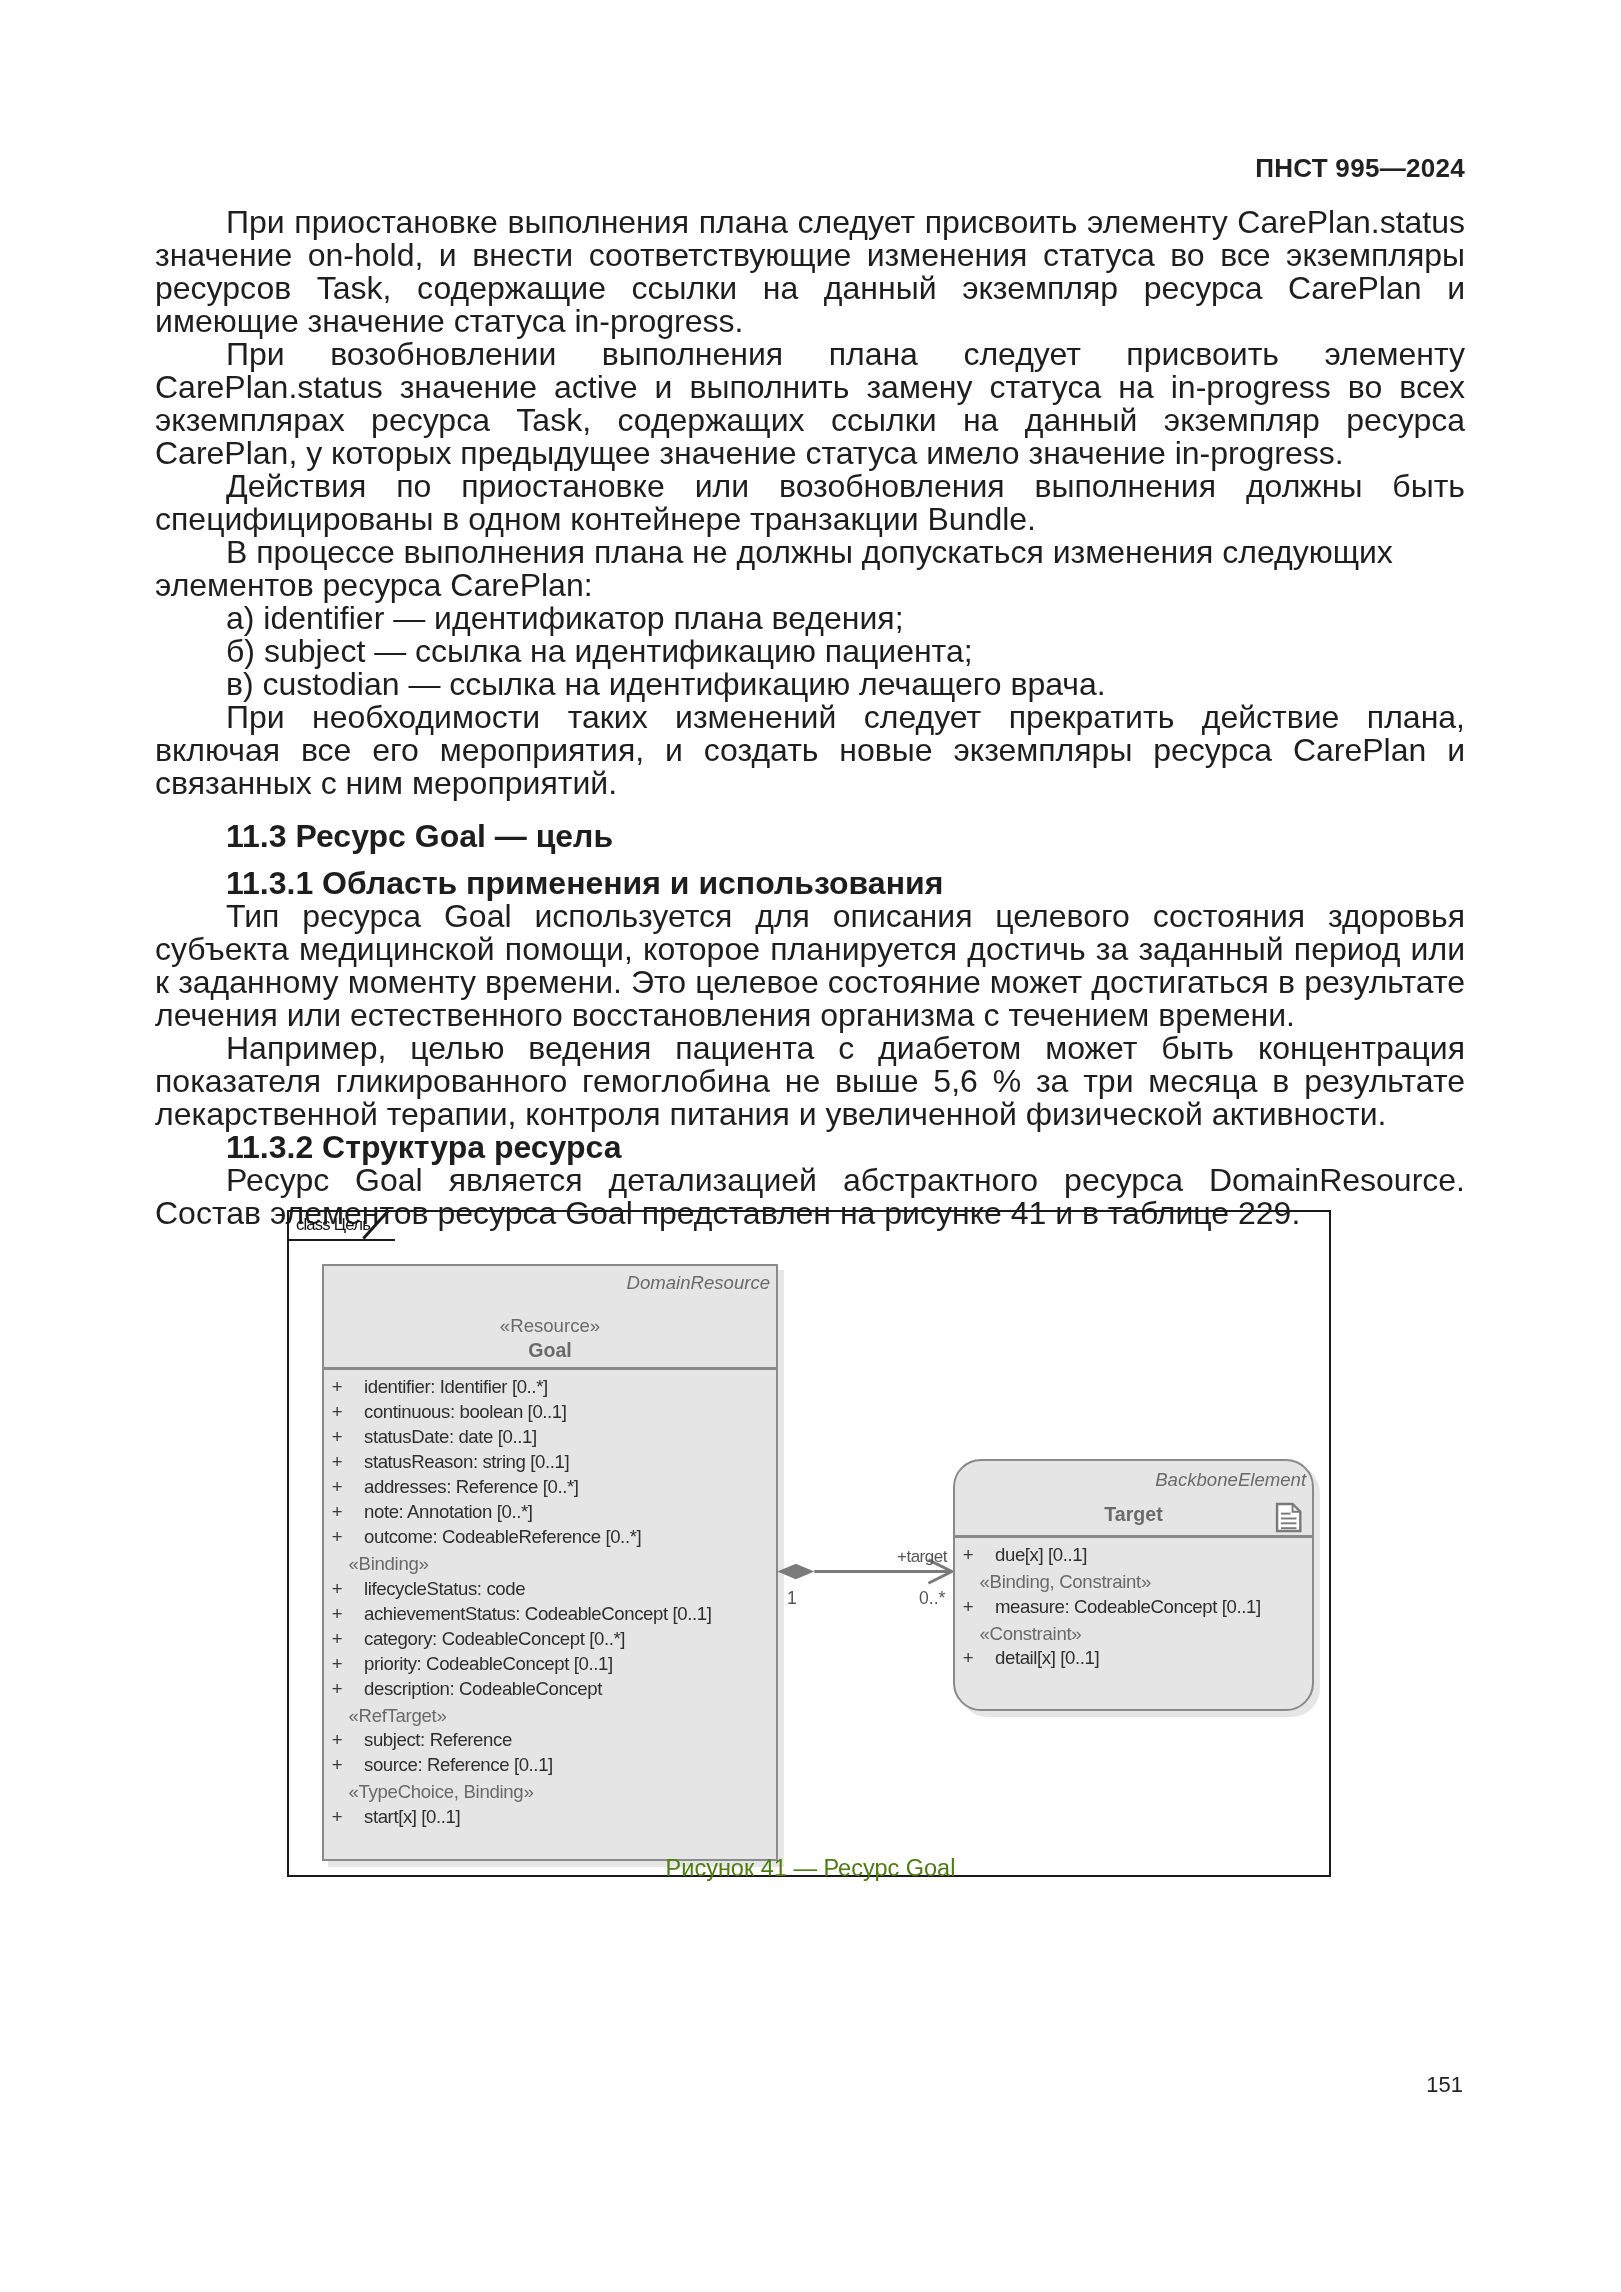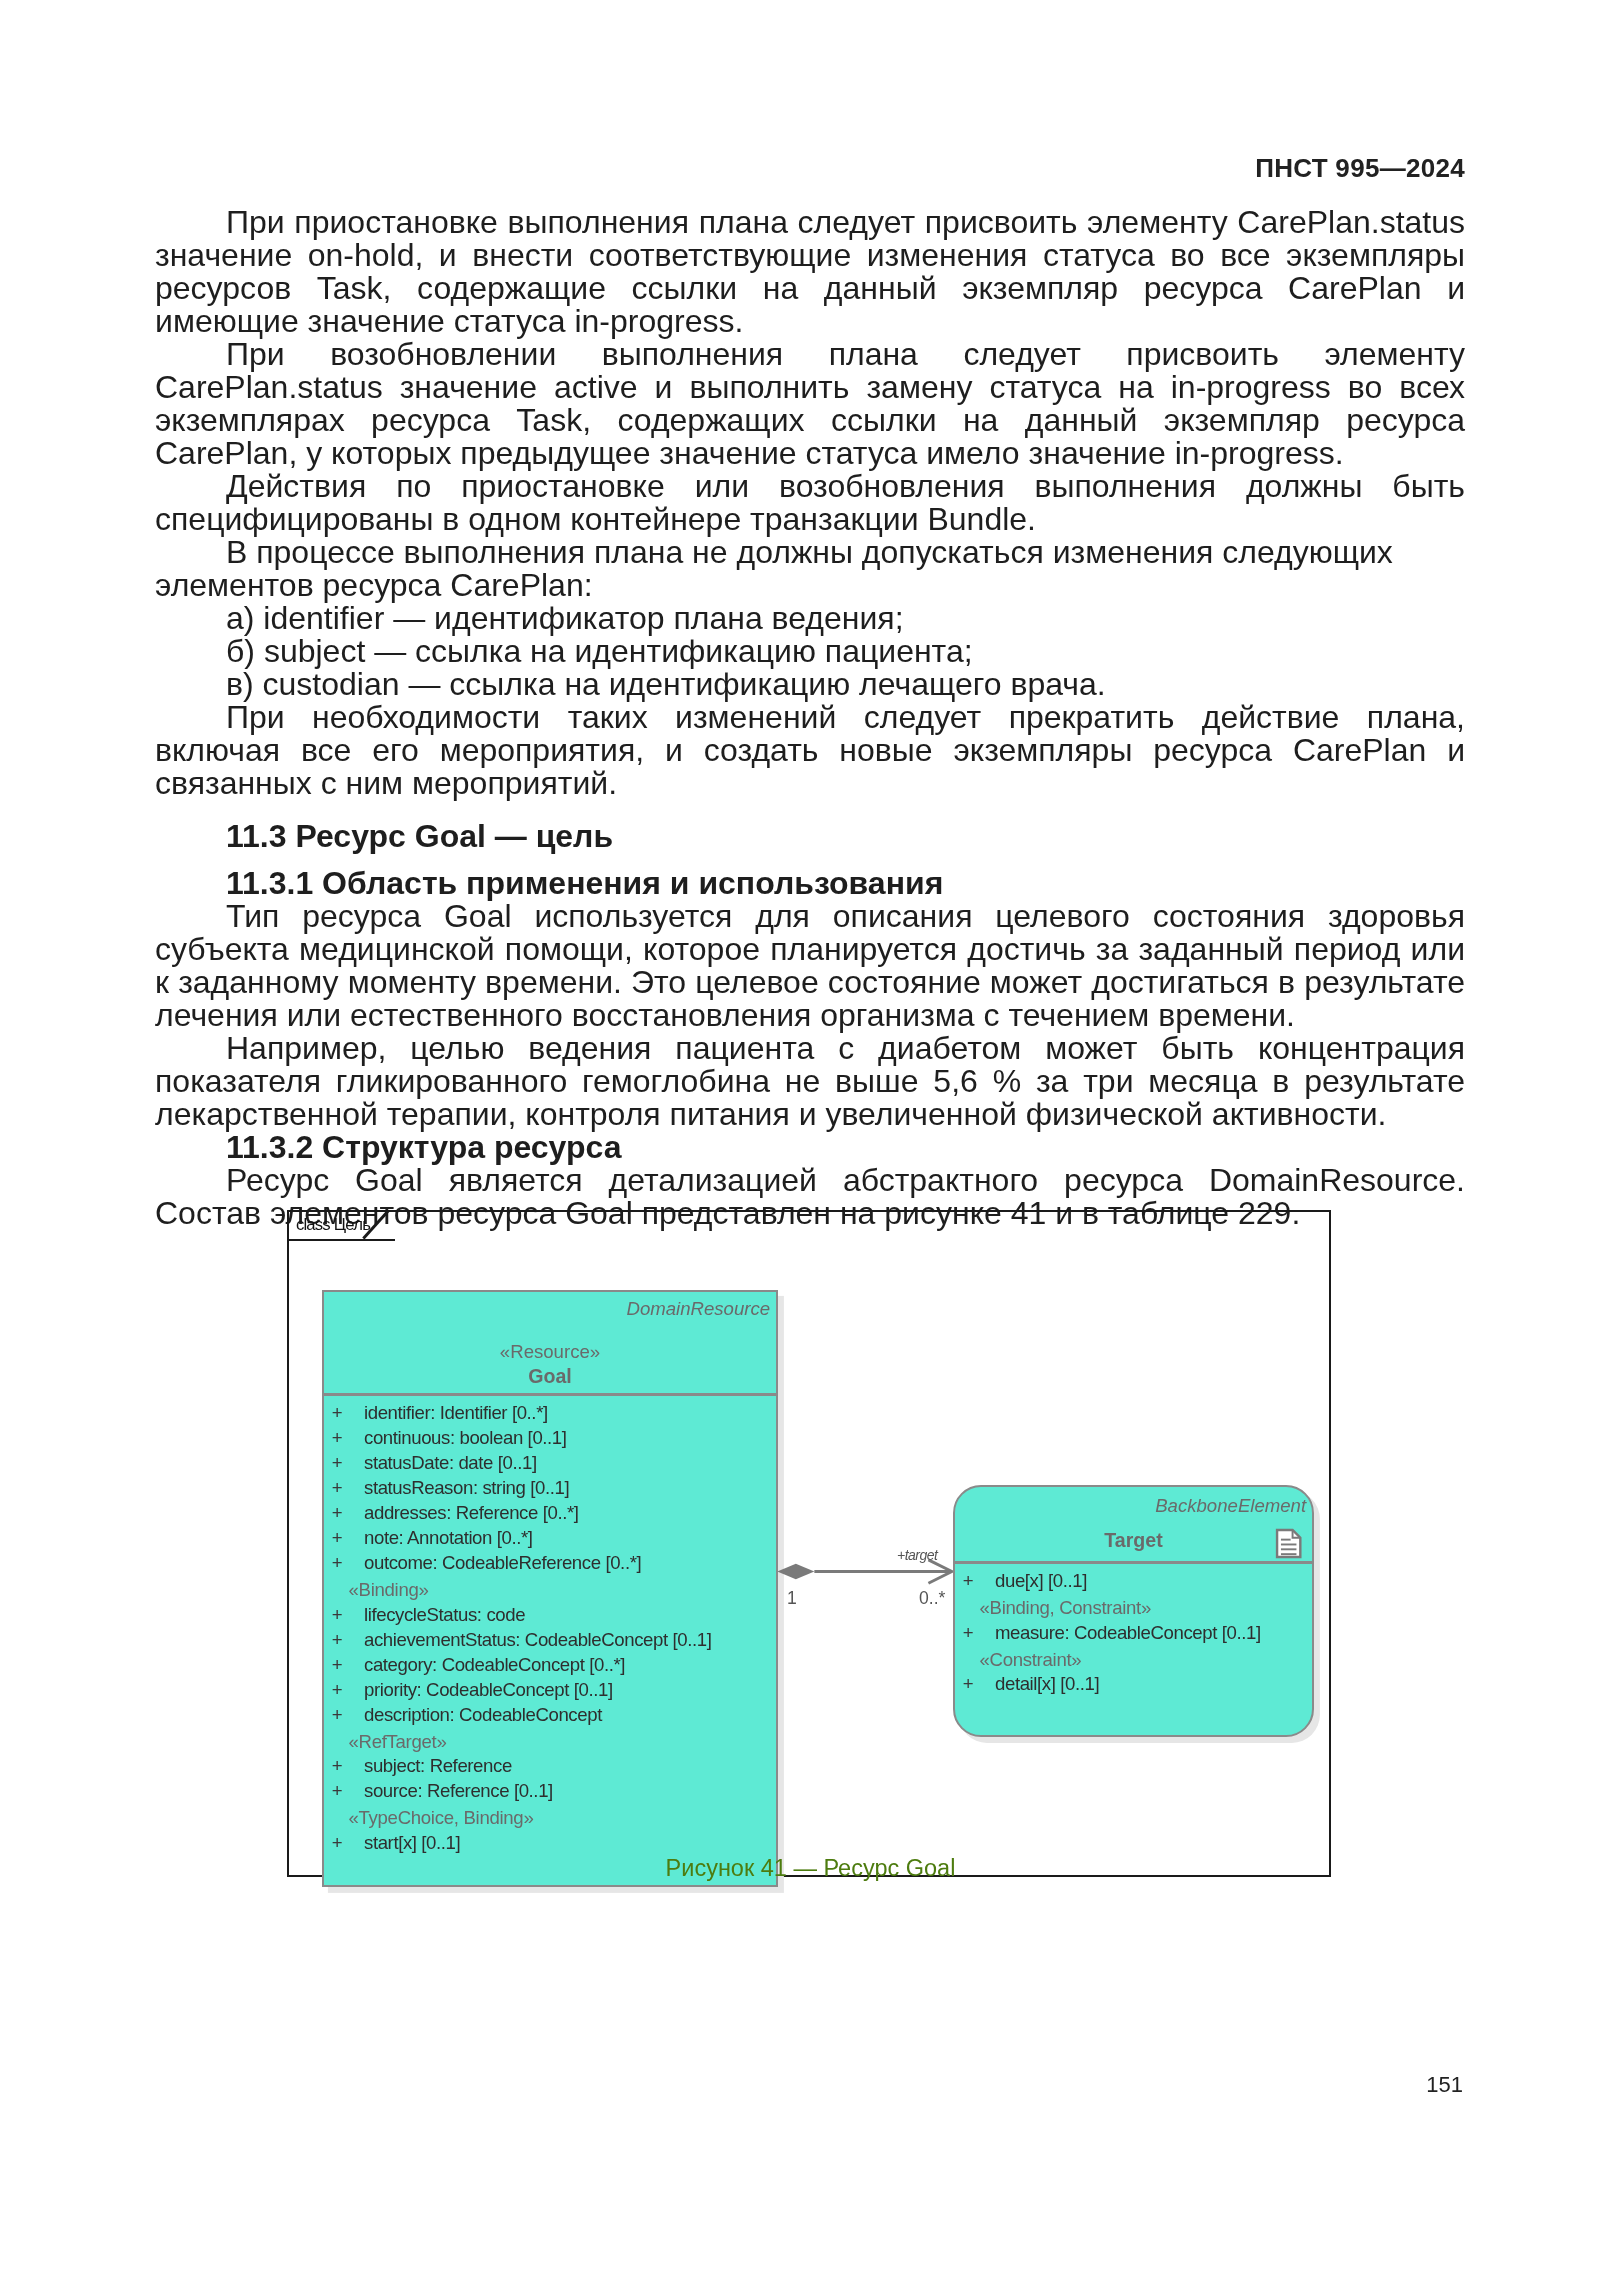--- a/index.html
+++ b/index.html
@@ -11,21 +11,21 @@
   .li { margin: 0; text-indent: 71px; }
   .h { margin: 0; text-indent: 71px; font-weight: bold; }
   .h-sec { margin-top: 19.6px; margin-bottom: 15.7px; }
   .h-sub { margin-top: 0; }
 
   .frame { position: absolute; left: 287px; top: 1210px; width: 1044px; height: 667px; border: 2.9px solid #1a1a1a; box-sizing: border-box; }
   .frame-tab { position: absolute; left: 0; top: 0; height: 29px; width: 106px; border-bottom: 2px solid #1a1a1a; border-right: 0; box-sizing: border-box; }
   .frame-tab-label { position: absolute; left: 6.9px; top: 2.9px; font-size: 16.7px; font-weight: normal; letter-spacing: -0.8px; color: #111; }
   .frame-tab-slash { position: absolute; left: 98px; top: -2px; width: 2.9px; height: 37px; background: #1a1a1a; transform: rotate(42deg); transform-origin: top left; }
 
-  .cls { position: absolute; border: 2.9px solid #8a8a8a; background: #5eead4; box-sizing: border-box; box-shadow: 5.9px 5.9px 0 #e6e6e6; color: #3a3a3a; font-size: 18.6px; margin-top: 26px; }
+  .cls { position: absolute; border: 2.9px solid #8a8a8a; background: #e5e5e5; box-sizing: border-box; box-shadow: 5.9px 5.9px 0 #e6e6e6; color: #3a3a3a; font-size: 18.6px; }
   .cls .parent { position: absolute; right: 5.9px; top: 5.9px; font-style: italic; color: #6a6a6a; font-size: 18.6px; }
   .cls .stereo { position: absolute; left: 0; right: 0; text-align: center; color: #6a6a6a; font-size: 18.6px; }
   .cls .name { position: absolute; left: 0; right: 0; text-align: center; font-weight: bold; color: #6a6a6a; font-size: 19.6px; }
   .cls .div { position: absolute; left: 0; right: 0; height: 2.9px; background: #8a8a8a; }
   .attrs { position: absolute; left: 0; right: 0; }
   .attr { position: relative; height: 25px; line-height: 25px; white-space: nowrap; letter-spacing: -0.4px; }
   .attr .plus { position: absolute; left: 7.8px; color: #3a3a3a; }
   .attr .txt { position: absolute; left: 40px; color: #2e2e2e; }
   .grp { height: 26.5px; line-height: 29px; padding-left: 24.5px; color: #6a6a6a; letter-spacing: -0.3px; white-space: nowrap; }
   .mult { position: absolute; font-size: 17.6px; color: #555; }
@@ -135,21 +135,21 @@
         <span class="txt">start[x] [0..1]</span>
       </div>
   </div>
 </div>
 
 <svg style="position:absolute; left:774px; top:1554px;" width="186" height="39" viewBox="0 0 190 40">
   <polygon points="3,18 22,10 41,18 22,26" fill="#7a7a7a"></polygon>
   <line x1="41" y1="18" x2="182" y2="18" stroke="#7a7a7a" stroke-width="3"></line>
   <polyline points="158,6 182,18 158,30" fill="none" stroke="#7a7a7a" stroke-width="3"></polyline>
 </svg>
-<span class="mult" style="left:897px; top:1547px; font-size:14px; letter-spacing:-0.5px;font-style:italic;">+target</span>
+<span class="mult" style="left:897px; top:1547px; font-size:17px; letter-spacing:-0.5px;">+target</span>
 <span class="mult" style="left:787px; top:1588px;">1</span>
 <span class="mult" style="left:919px; top:1588px;">0..*</span>
 
 <div class="cls" style="left:953px; top:1459px; width:361px; height:252px;border-radius:28px;">
   <span class="parent" style="top:7.8px;">BackboneElement</span>
   <span class="name" style="top:42px;">Target</span>
   <svg style="position:absolute; right:9.8px; top:41px;" width="27.4" height="31" viewBox="0 0 28 32">
     <path d="M2,2 H18 L26,10 V30 H2 Z" fill="#ffffff" stroke="#7a7a7a" stroke-width="2.5"></path>
     <path d="M18,2 V10 H26" fill="none" stroke="#7a7a7a" stroke-width="2"></path>
     <line x1="6" y1="12" x2="16" y2="12" stroke="#7a7a7a" stroke-width="2"></line>

